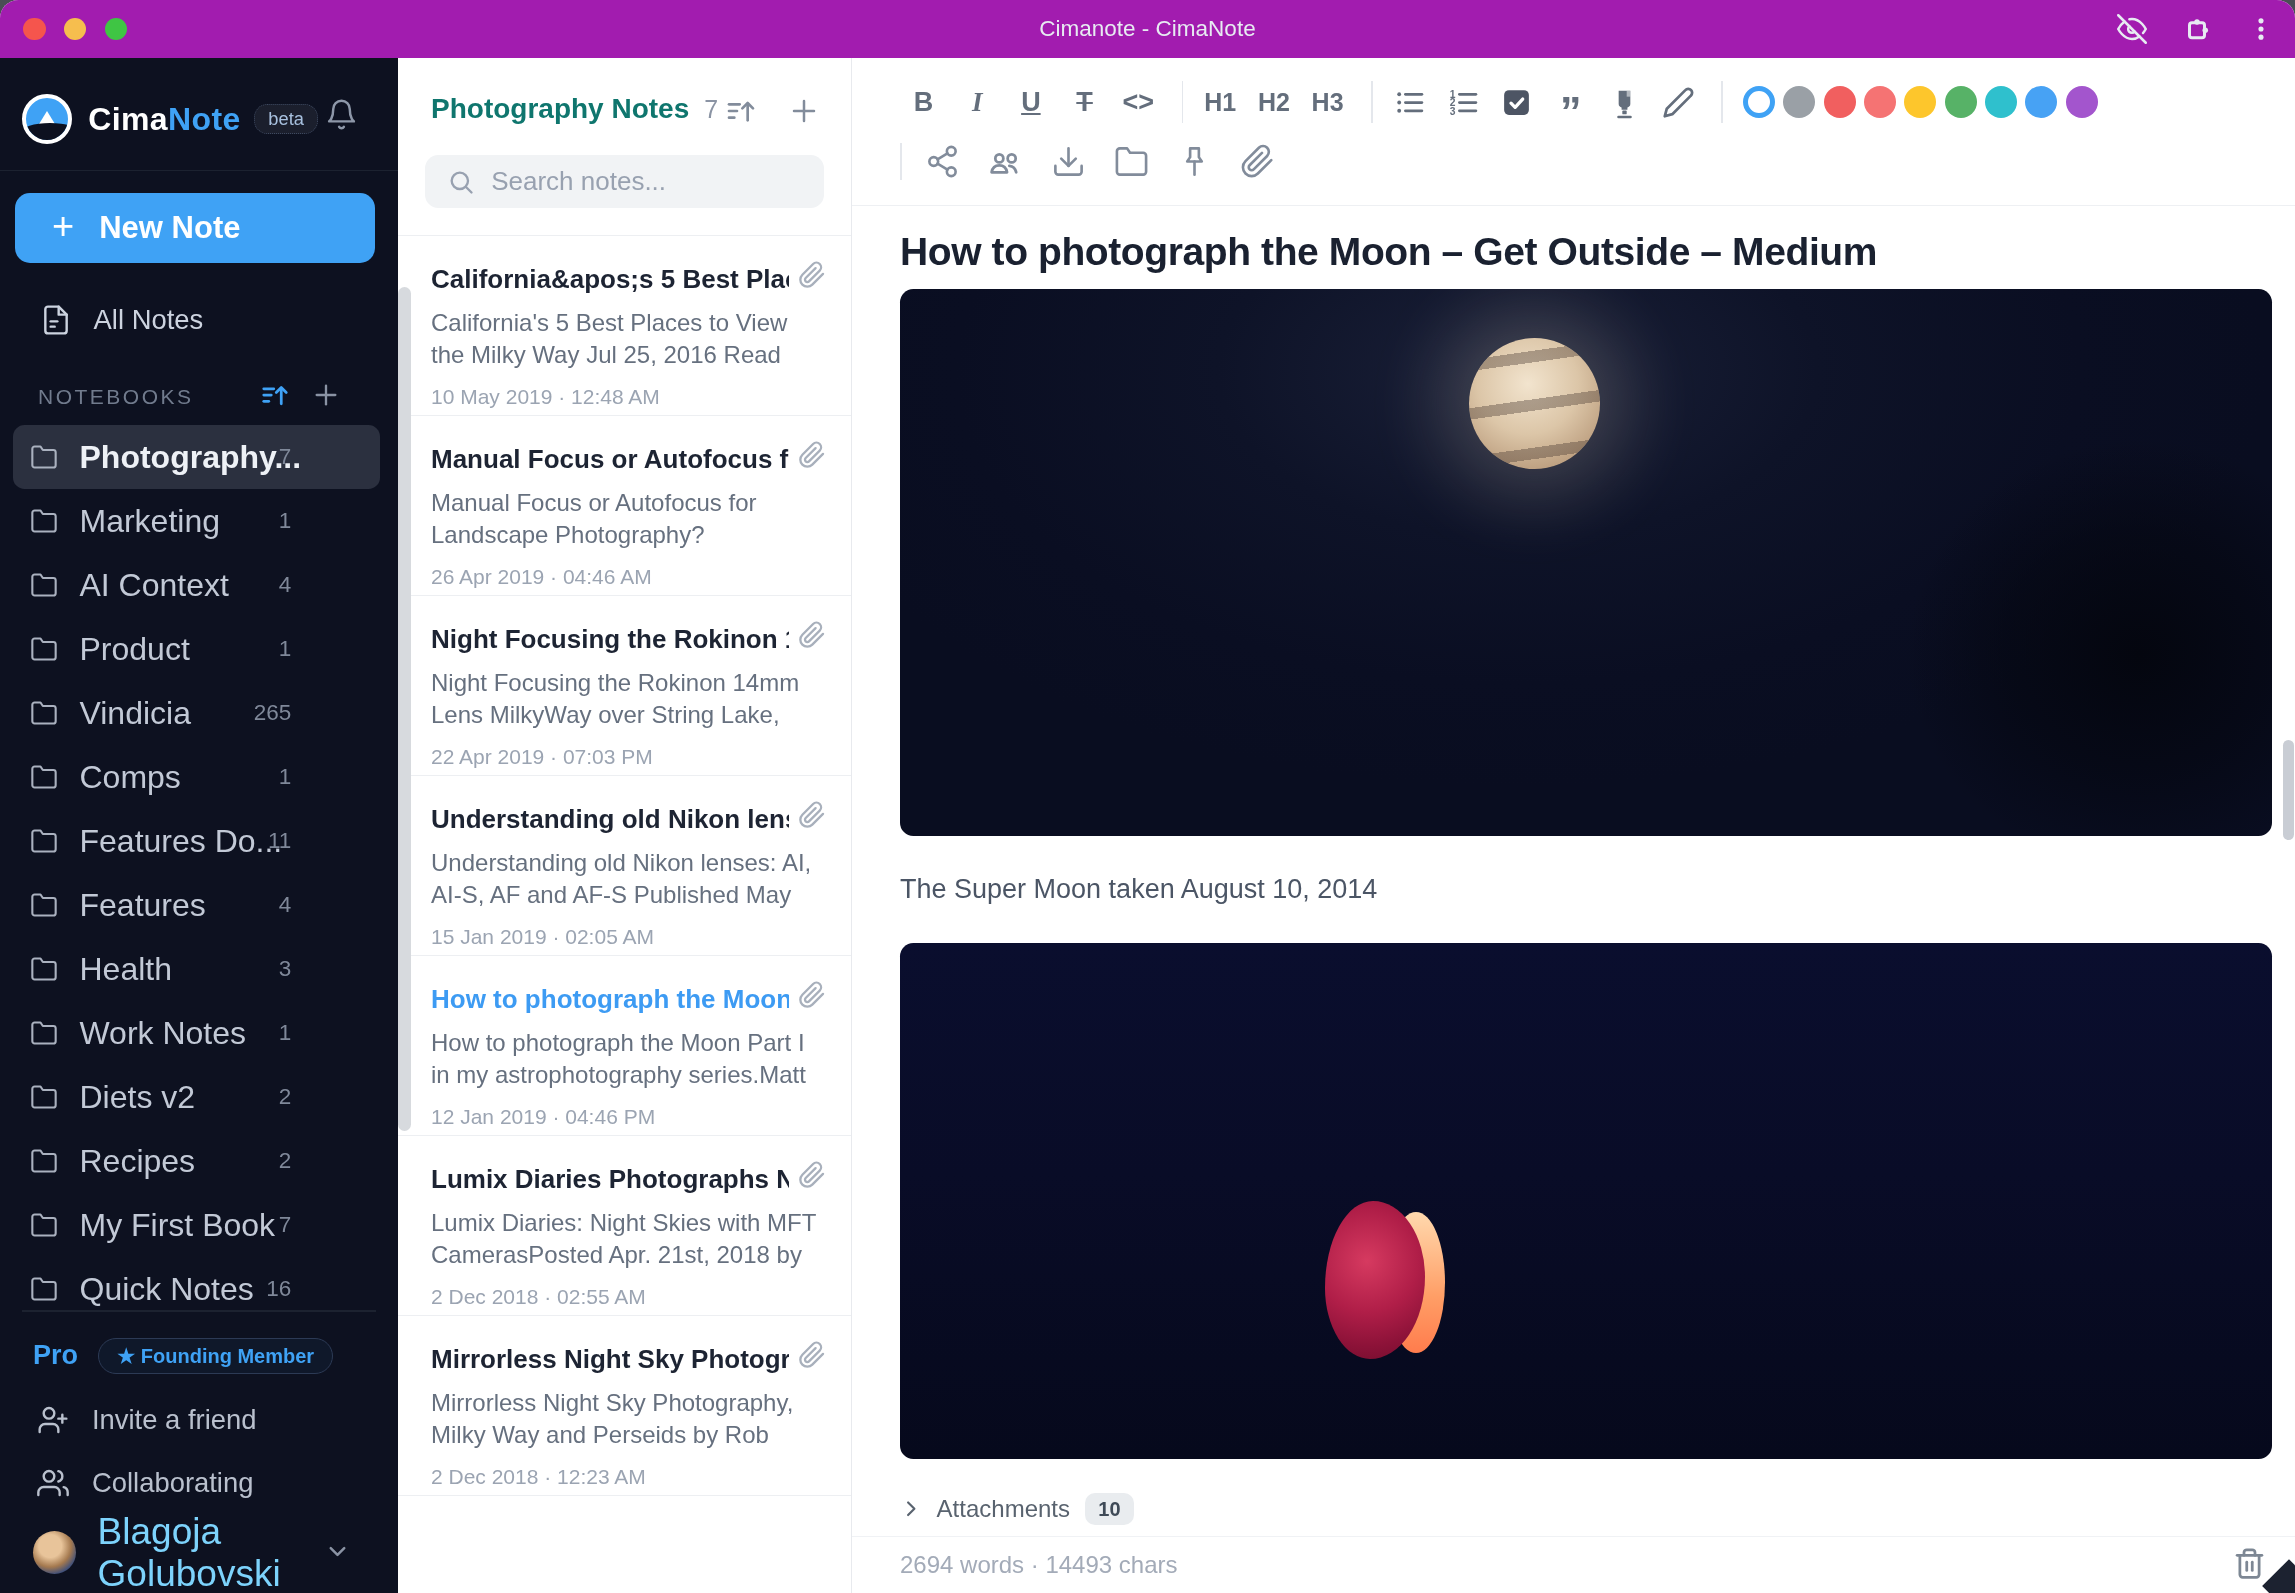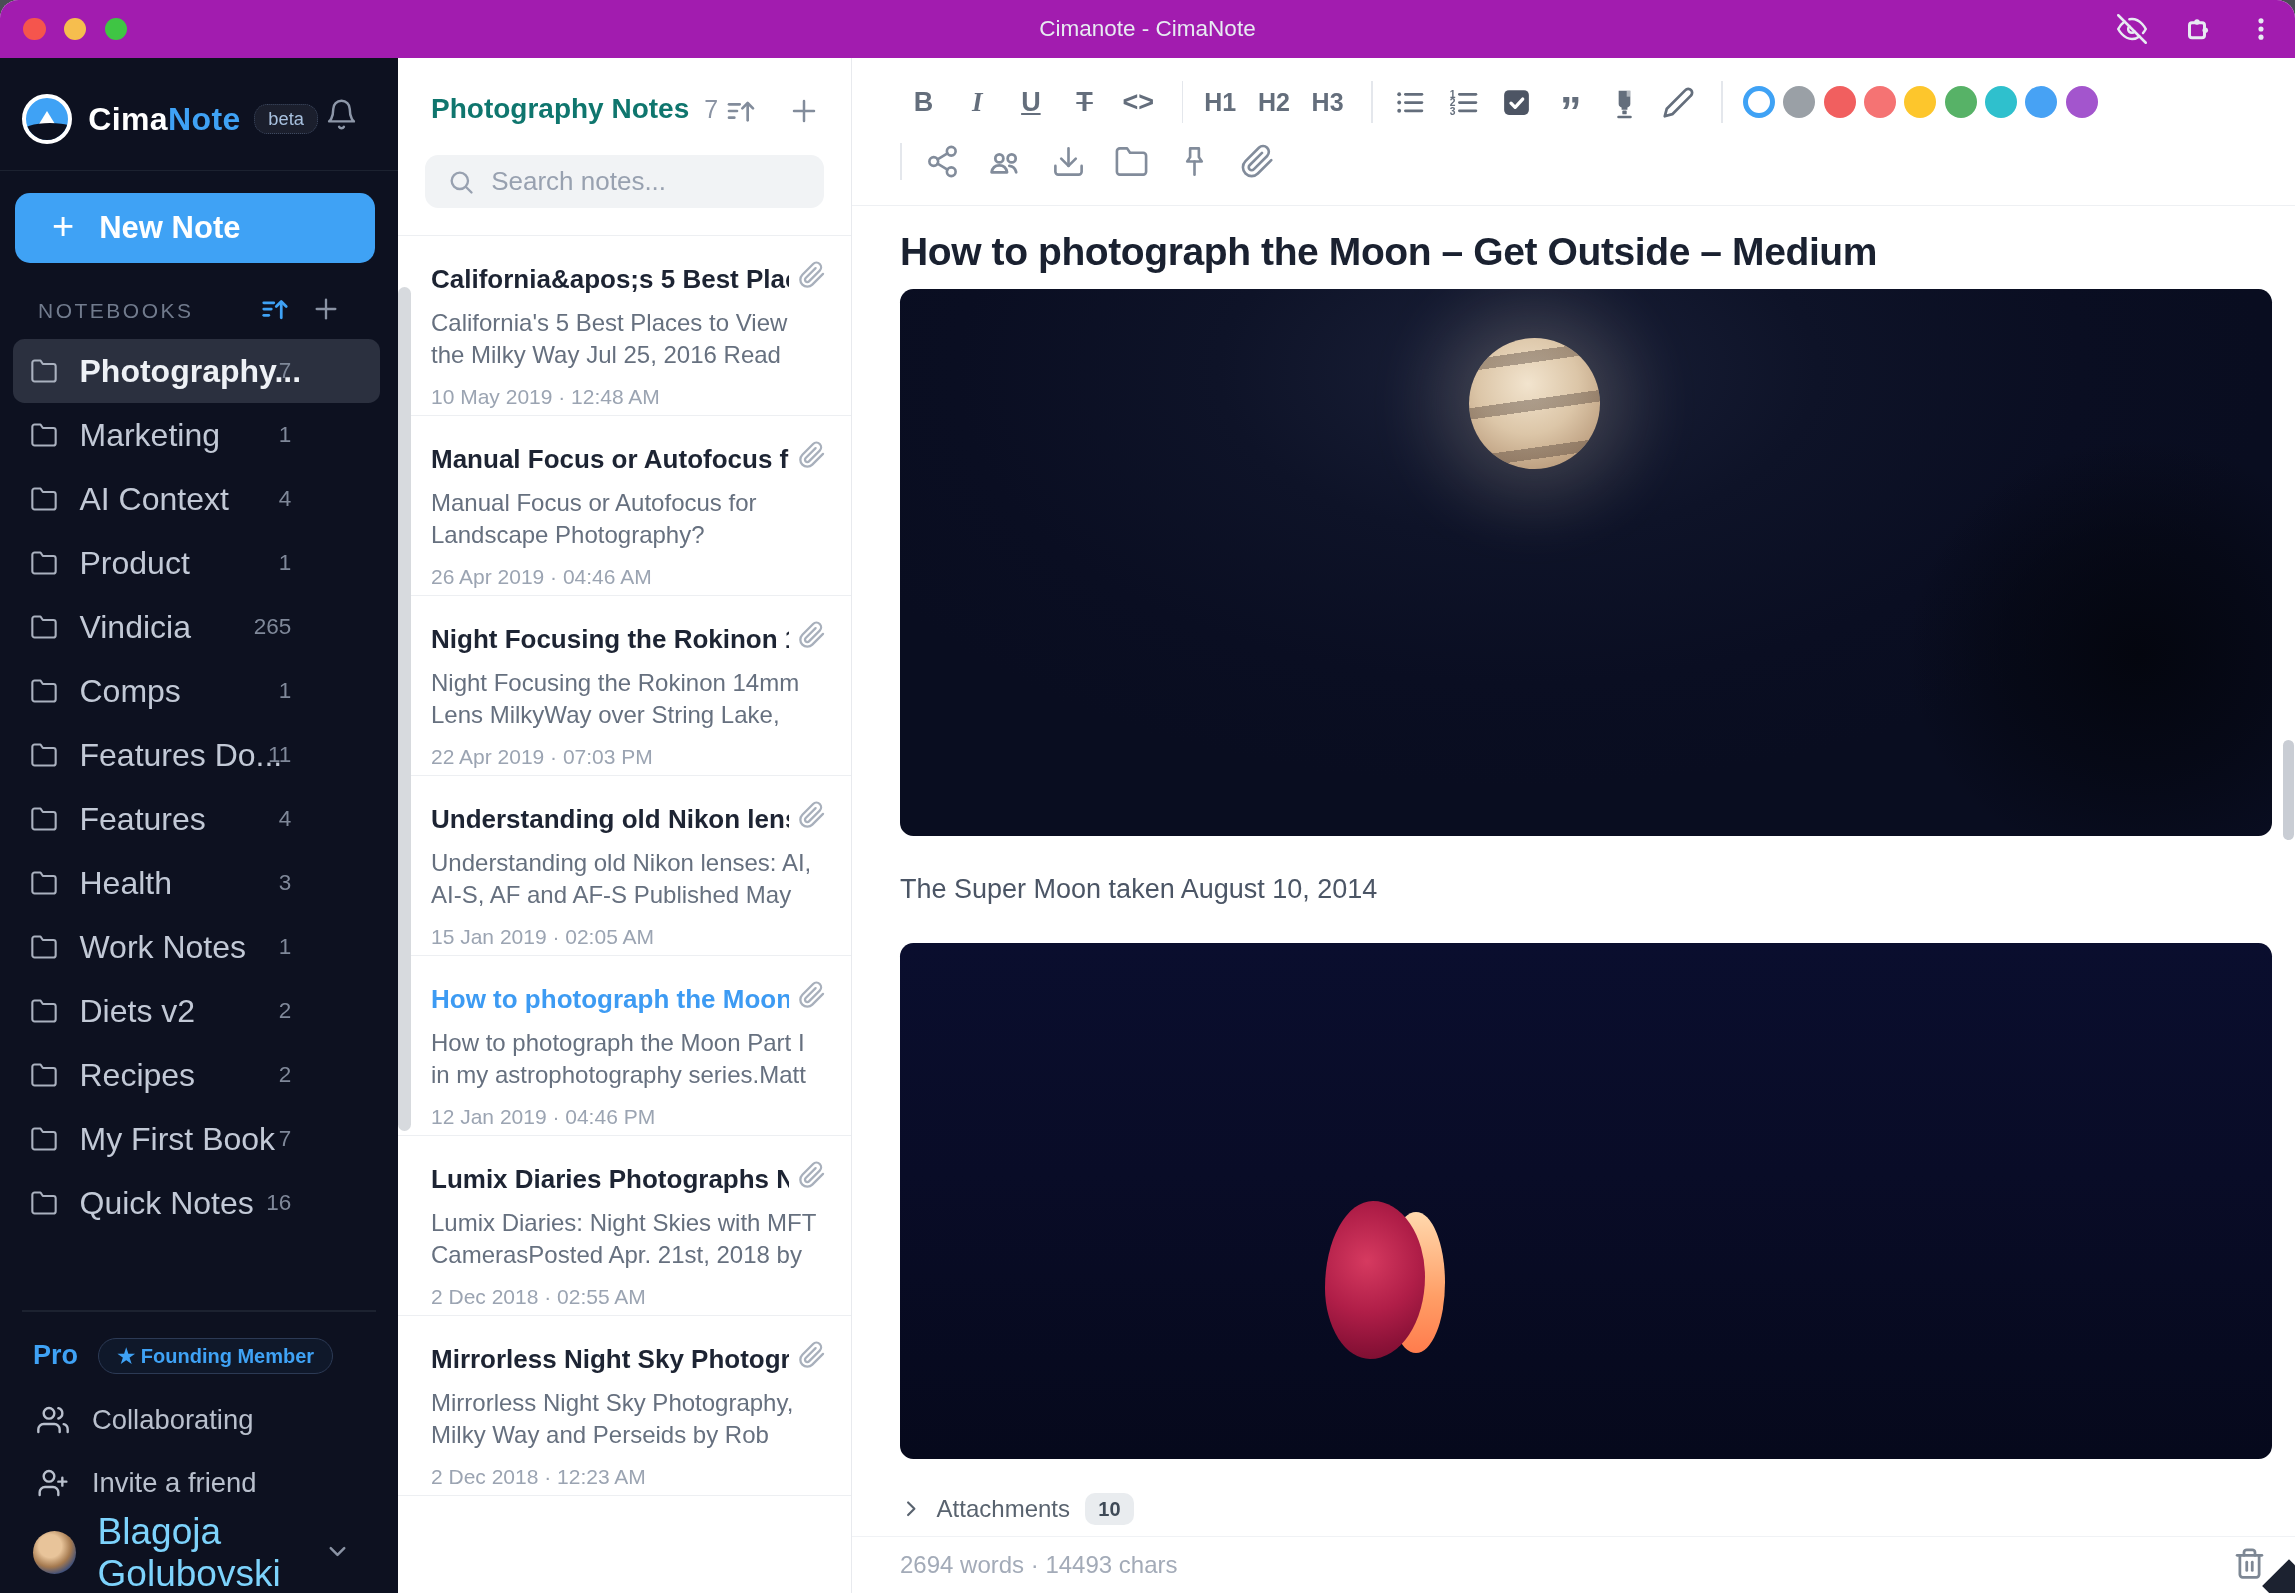--- a/index.html
+++ b/index.html
@@ -166,20 +166,29 @@
             </svg>
         </span>
       </div>
       <div class="sb-divider"></div>
 
       <div class="new-note">
         <span class="plus">+</span>
         <span>New Note</span>
       </div>
 
+      <div class="all-notes">
+        <svg width="32" height="32" viewBox="0 0 24 24" fill="none" stroke="#ccd3df" stroke-width="1.8" stroke-linecap="round" stroke-linejoin="round">
+            <path d="M14 2H6a2 2 0 0 0-2 2v16a2 2 0 0 0 2 2h12a2 2 0 0 0 2-2V8z"></path>
+            <polyline points="14 2 14 8 20 8"></polyline>
+            <line x1="8" y1="13" x2="13" y2="13"></line>
+            <line x1="8" y1="17" x2="11" y2="17"></line>
+          </svg>
+        <span>All Notes</span>
+      </div>
 
       <div class="nb-header">
         <span class="lbl">NOTEBOOKS</span>
         <span class="hicons">
           <span>
             <svg width="30" height="30" viewBox="0 0 24 24" fill="none" stroke="#3fa2f5" stroke-width="2.2" stroke-linecap="round">
                 <line x1="3" y1="7" x2="11" y2="7"></line>
                 <line x1="3" y1="12" x2="9" y2="12"></line>
                 <line x1="3" y1="17" x2="7" y2="17"></line>
                 <line x1="17" y1="19" x2="17" y2="7"></line>
@@ -297,35 +306,35 @@
       </div>
 
       <div class="sb-bottom">
         <div class="divider"></div>
         <div class="pro-row">
           <span class="pro-lbl">Pro</span>
           <span class="fm-badge">★ Founding Member</span>
         </div>
         <div class="sb-link">
           <svg width="32" height="32" viewBox="0 0 24 24" fill="none" stroke="#b9c0cd" stroke-width="1.8" stroke-linecap="round" stroke-linejoin="round">
+              <path d="M16 21v-2a4 4 0 0 0-4-4H6a4 4 0 0 0-4 4v2"></path>
+              <circle cx="9" cy="7" r="4"></circle>
+              <line x1="19" y1="8" x2="19" y2="14"></line>
+              <line x1="16" y1="11" x2="22" y2="11"></line>
+            </svg>
+          <span>Invite a friend</span>
+        </div>
+        <div class="sb-link">
+          <svg width="32" height="32" viewBox="0 0 24 24" fill="none" stroke="#b9c0cd" stroke-width="1.8" stroke-linecap="round" stroke-linejoin="round">
               <path d="M17 21v-2a4 4 0 0 0-4-4H5a4 4 0 0 0-4 4v2"></path>
               <circle cx="9" cy="7" r="4"></circle>
               <path d="M23 21v-2a4 4 0 0 0-3-3.87"></path>
               <path d="M16 3.13a4 4 0 0 1 0 7.75"></path>
             </svg>
           <span>Collaborating</span>
-        </div>
-        <div class="sb-link">
-          <svg width="32" height="32" viewBox="0 0 24 24" fill="none" stroke="#b9c0cd" stroke-width="1.8" stroke-linecap="round" stroke-linejoin="round">
-              <path d="M16 21v-2a4 4 0 0 0-4-4H6a4 4 0 0 0-4 4v2"></path>
-              <circle cx="9" cy="7" r="4"></circle>
-              <line x1="19" y1="8" x2="19" y2="14"></line>
-              <line x1="16" y1="11" x2="22" y2="11"></line>
-            </svg>
-          <span>Invite a friend</span>
         </div>
         <div class="user-row">
           <span class="avatar"></span>
           <span class="user-name">Blagoja Golubovski</span>
           <span class="user-chevron">
             <svg width="27" height="27" viewBox="0 0 24 24" fill="none" stroke="#8a93a4" stroke-width="2.2" stroke-linecap="round" stroke-linejoin="round">
                 <polyline points="6 9 12 15 18 9"></polyline>
               </svg>
           </span>
         </div>

